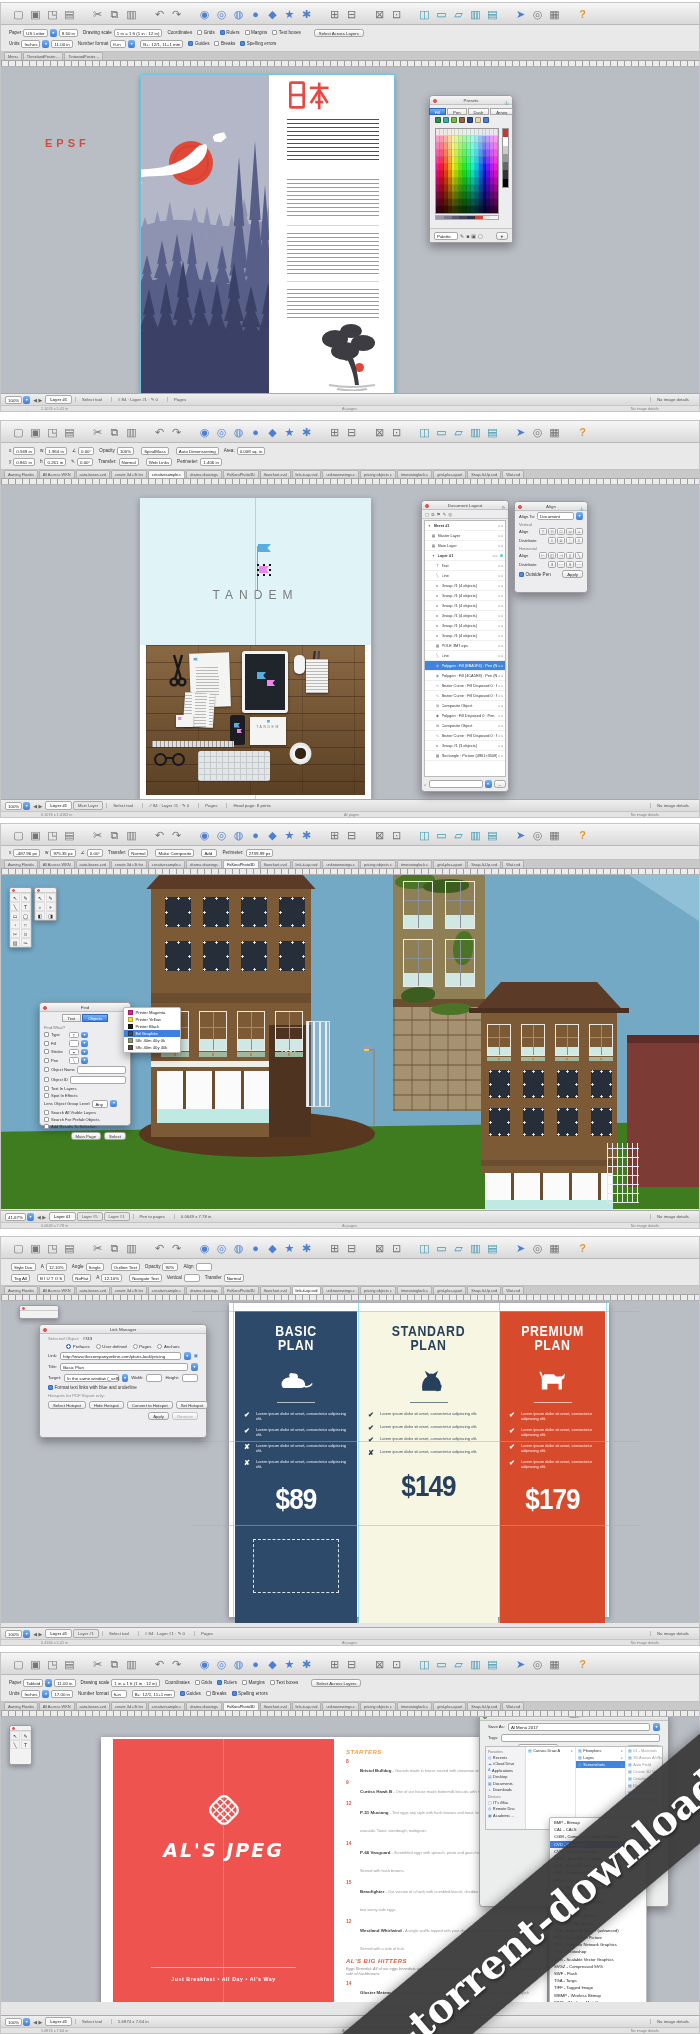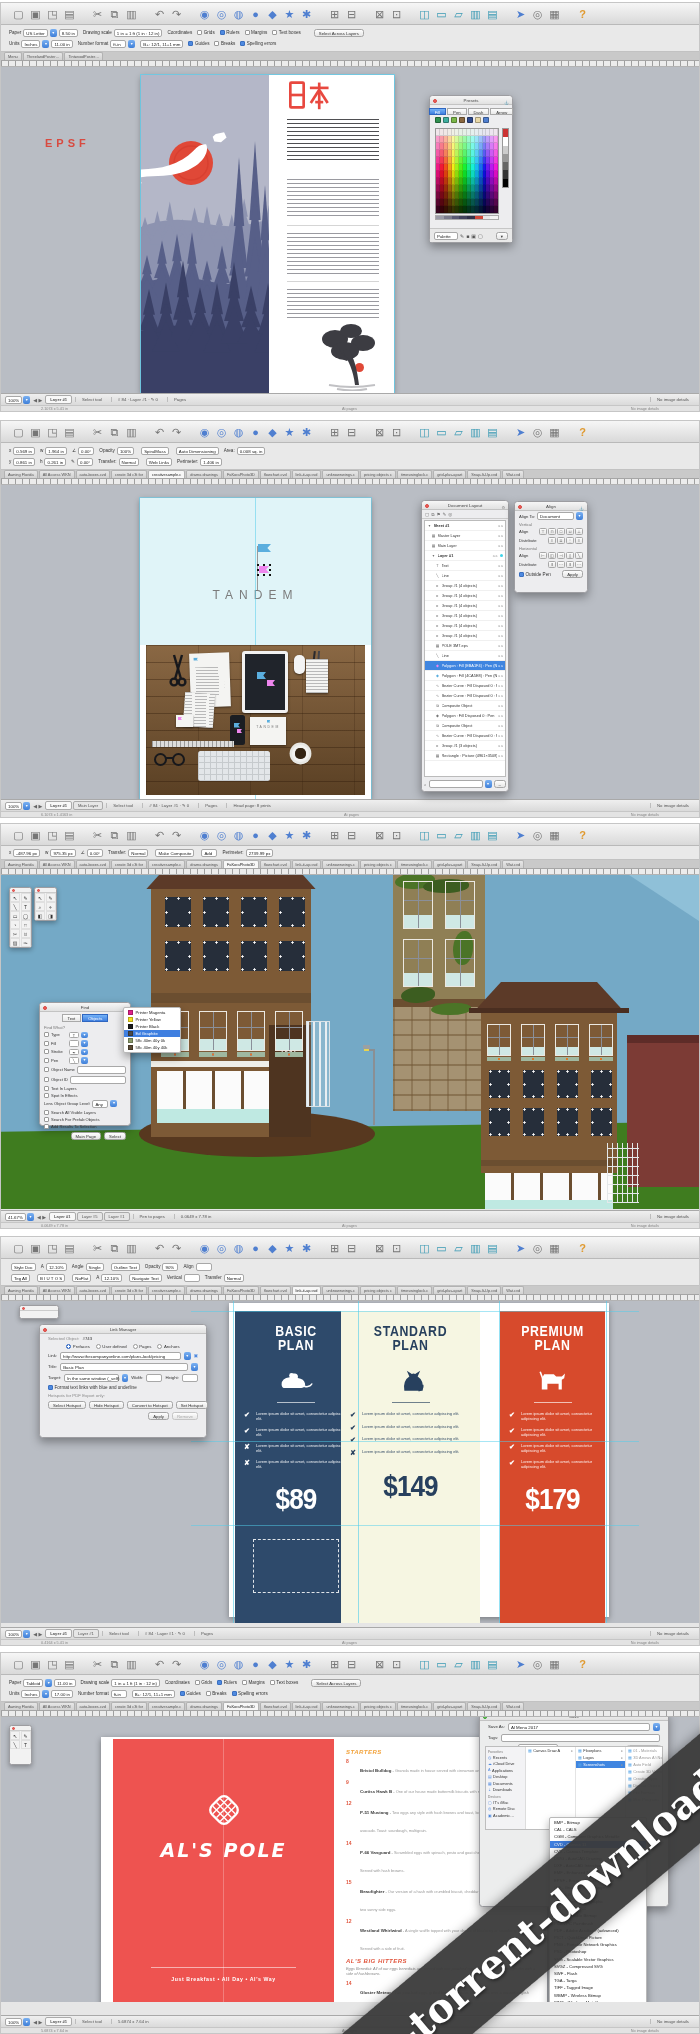--- a/index.html
+++ b/index.html
@@ -1638,21 +1638,21 @@
               </div>
               <div class="feat">
                 <span class="fg">✘</span>
                 <span class="ftx">Lorem ipsum dolor sit amet, consectetur adipiscing elit.</span>
               </div>
             </div>
           <div class="price">$89</div>
           <div class="seldash"></div>
         </div>
 
-        <div class="plan" style="left:112px;width:139px;background:#f6f6e2;--fg:#27405e">
+        <div class="plan" style="left:130px;width:139px;background:#f6f6e2;--fg:#27405e">
           <div class="plan-title">
               <div>STANDARD</div>
               <div>PLAN</div>
             </div>
           <div class="plan-ic">
             <svg width="30" height="32" viewBox="0 0 36 36" fill="#27405e">
                 <path d="M10 32q-2-12 6-17l-3-7 6 4q2-1 4 0l6-4-3 7q8 5 6 17z"></path>
                 <path d="M27 32q6-1 5-7" stroke="#27405e" stroke-width="2" fill="none"></path>
               </svg>
           </div>
@@ -1944,21 +1944,21 @@
       </div>
       <div class="spread">
         <div class="redpage">
           <div class="cvguide" style="left:110px;top:0;height:272px;background:rgba(255,255,255,.25)"></div>
           <svg width="38" height="38" viewBox="0 0 36 36" style="position:absolute;left:92px;top:52px">
             <g transform="rotate(45 18 18)" stroke="#fff" fill="none">
               <rect x="7" y="7" width="22" height="22" rx="6" stroke-width="2.2"></rect>
               <path d="M13 8v20M18 8v20M23 8v20M8 13h20M8 18h20M8 23h20" stroke-width="1.3"></path>
             </g>
           </svg>
-          <div class="alsplace">AL'S POLE</div>
+          <div class="alsplace">AL'S JPEG</div>
           <div style="position:absolute;left:38px;top:228px;width:145px;height:1px;background:rgba(255,255,255,.55)"></div>
           <div class="tagline">Just Breakfast • All Day • Al's Way</div>
         </div>
         <div class="rightpage">
           <div style="padding:10px 4px 0 12px">
             <div class="rp-h" style="color:#f2a33c;margin-bottom:3px">STARTERS</div>
             <div>
 
             <div class="m-item">
                   <span class="m-price">8</span>

